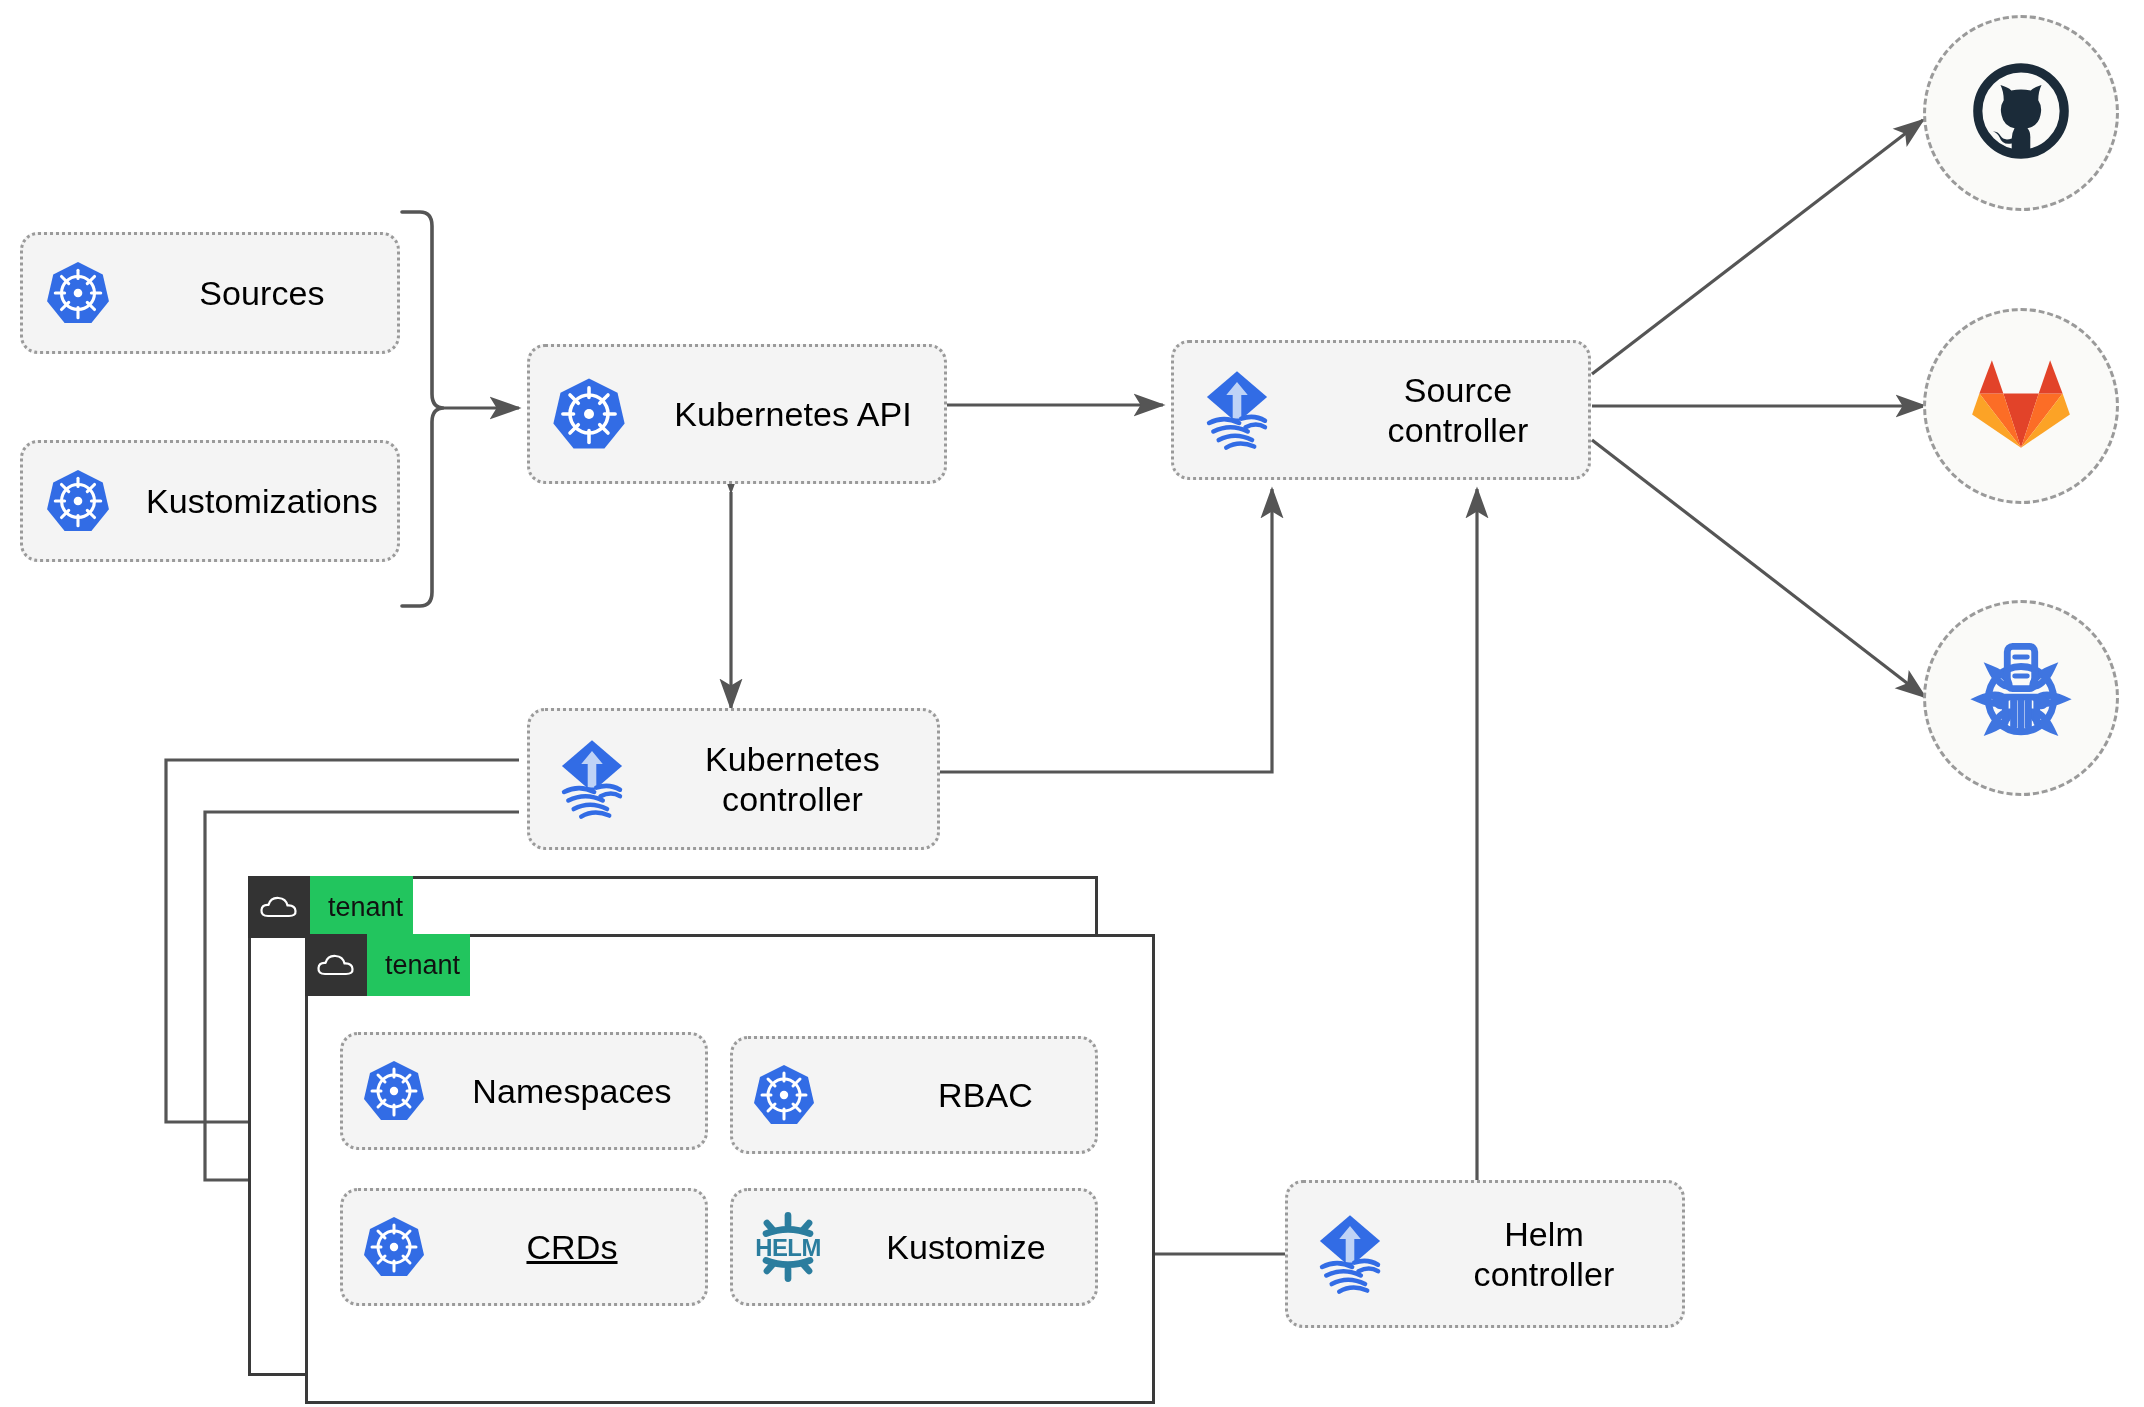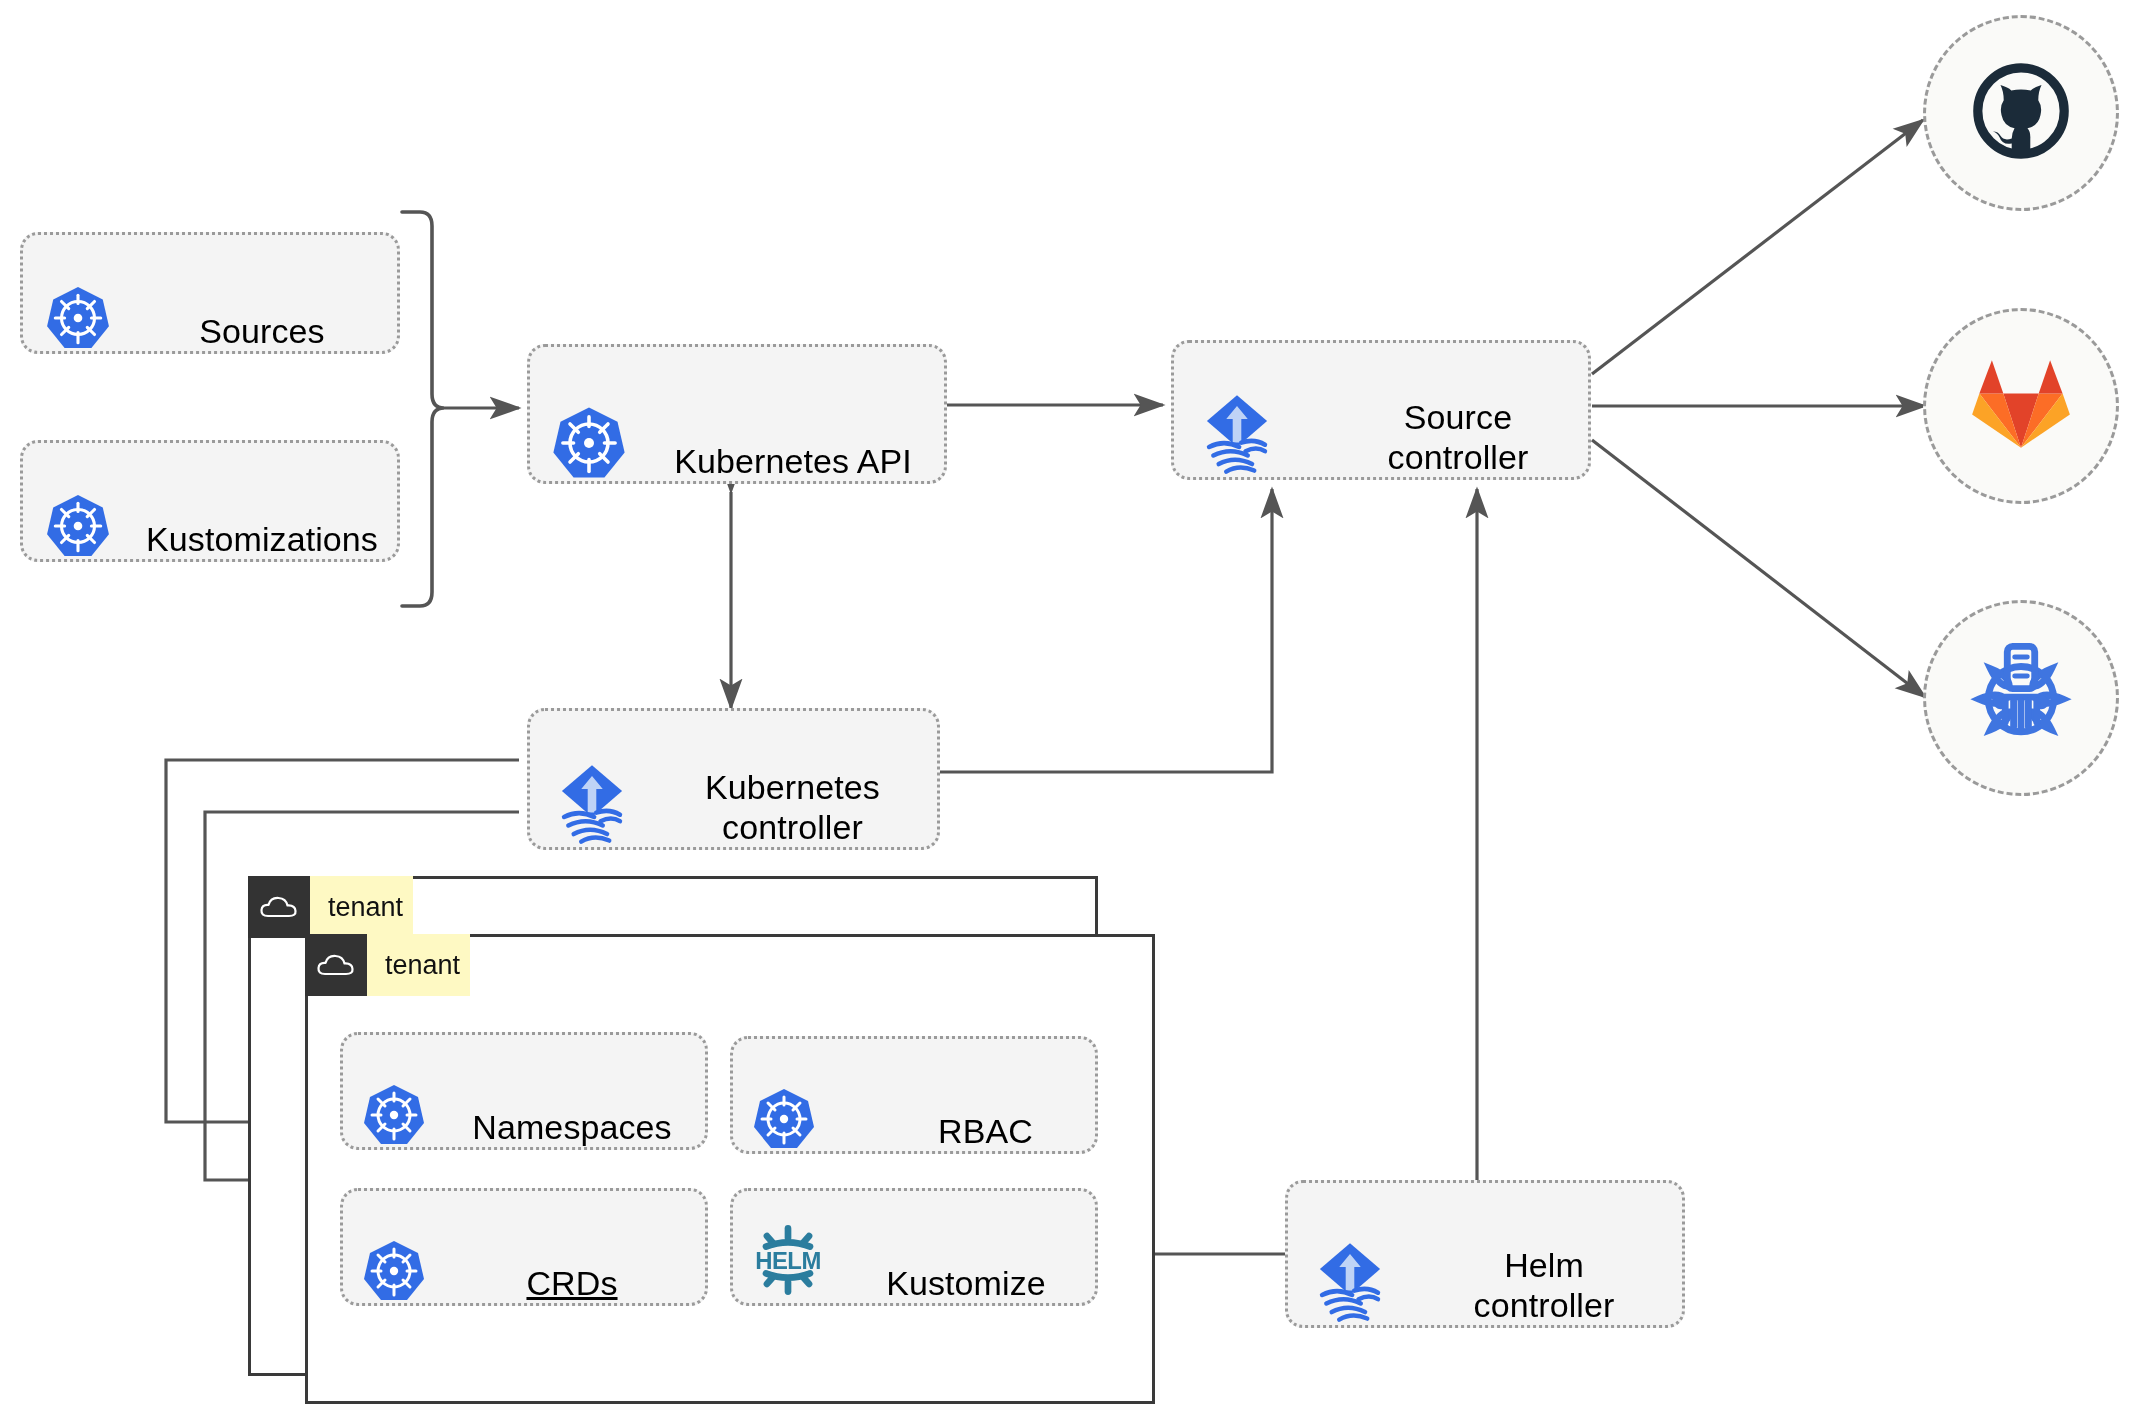--- a/index.html
+++ b/index.html
@@ -5,41 +5,41 @@
   html,body{margin:0;padding:0;background:#ffffff;}
   body{font-family:"Liberation Sans","DejaVu Sans",sans-serif;}
   #stage{position:relative;width:2144px;height:1407px;background:#fff;overflow:hidden;}
   svg.layer{position:absolute;left:0;top:0;width:2144px;height:1407px;pointer-events:none;}
   .node{
     position:absolute;
     background:#f4f4f4;
     border:3px dotted #9a9a9a;
     border-radius:18px;
     box-sizing:border-box;
-    display:flex;align-items:flex-end;
+    display:flex;align-items:center;
     z-index:5;
   }
   .node .ico{flex:0 0 auto;display:flex;align-items:center;justify-content:center;}
   .node .lbl{
     flex:1 1 auto;text-align:center;color:#000;
     font-size:34px;line-height:1.18;letter-spacing:.1px;white-space:pre-line;
     padding-right:6px;
   }
   .circ{
     position:absolute;border:3px dashed #9a9a9a;border-radius:50%;
     background:#fafaf8;box-sizing:border-box;
     display:flex;align-items:center;justify-content:center;z-index:5;
   }
   .tenant{
     position:absolute;background:#ffffff;border:3px solid #3a3a3a;
     box-sizing:border-box;z-index:3;
   }
   .tenant-tab{
     position:absolute;left:-3px;top:-3px;height:62px;
-    display:flex;align-items:center;background:#fef9c3;
+    display:flex;align-items:center;background:#22c55e;
   }
   .tenant-tab .sq{
     width:62px;height:62px;background:#333333;
     display:flex;align-items:center;justify-content:center;
   }
   .tenant-tab .tname{
     font-size:27px;color:#111;padding-left:18px;padding-right:10px;
     background:transparent;
   }
   .tenant-inner{position:absolute;z-index:4;}

